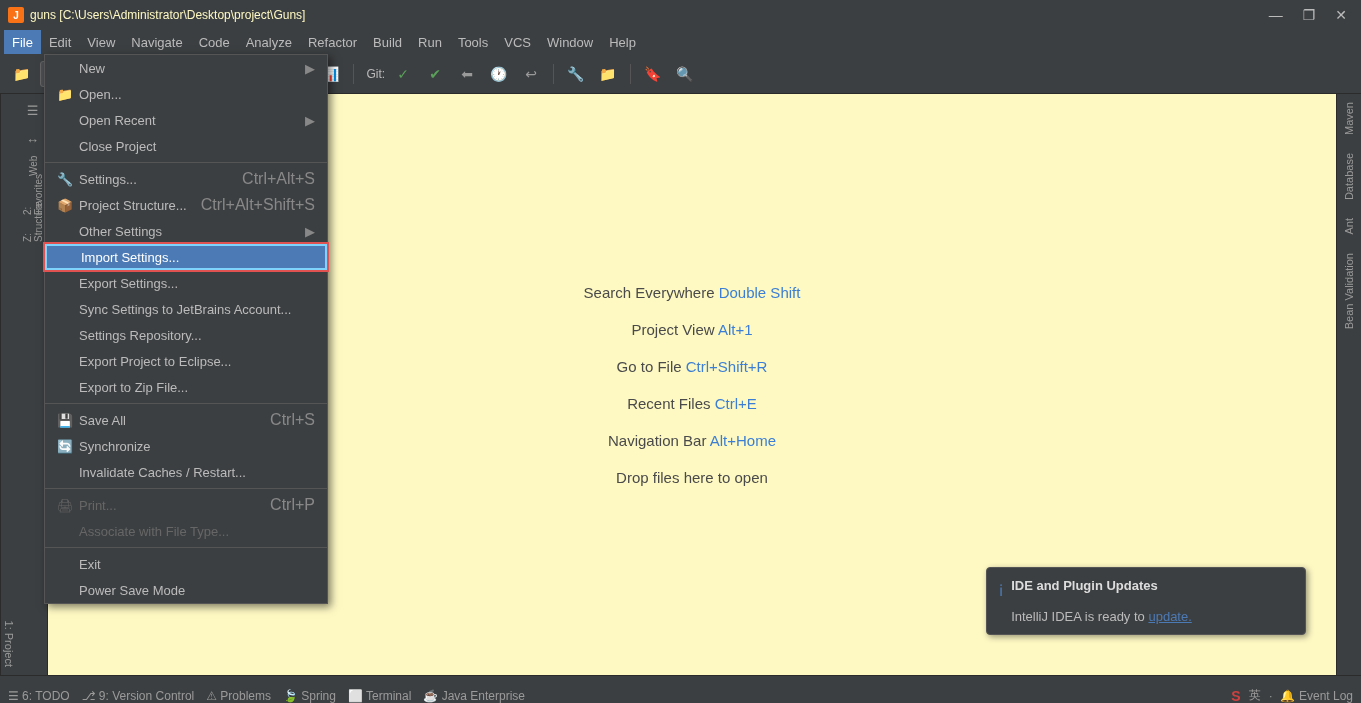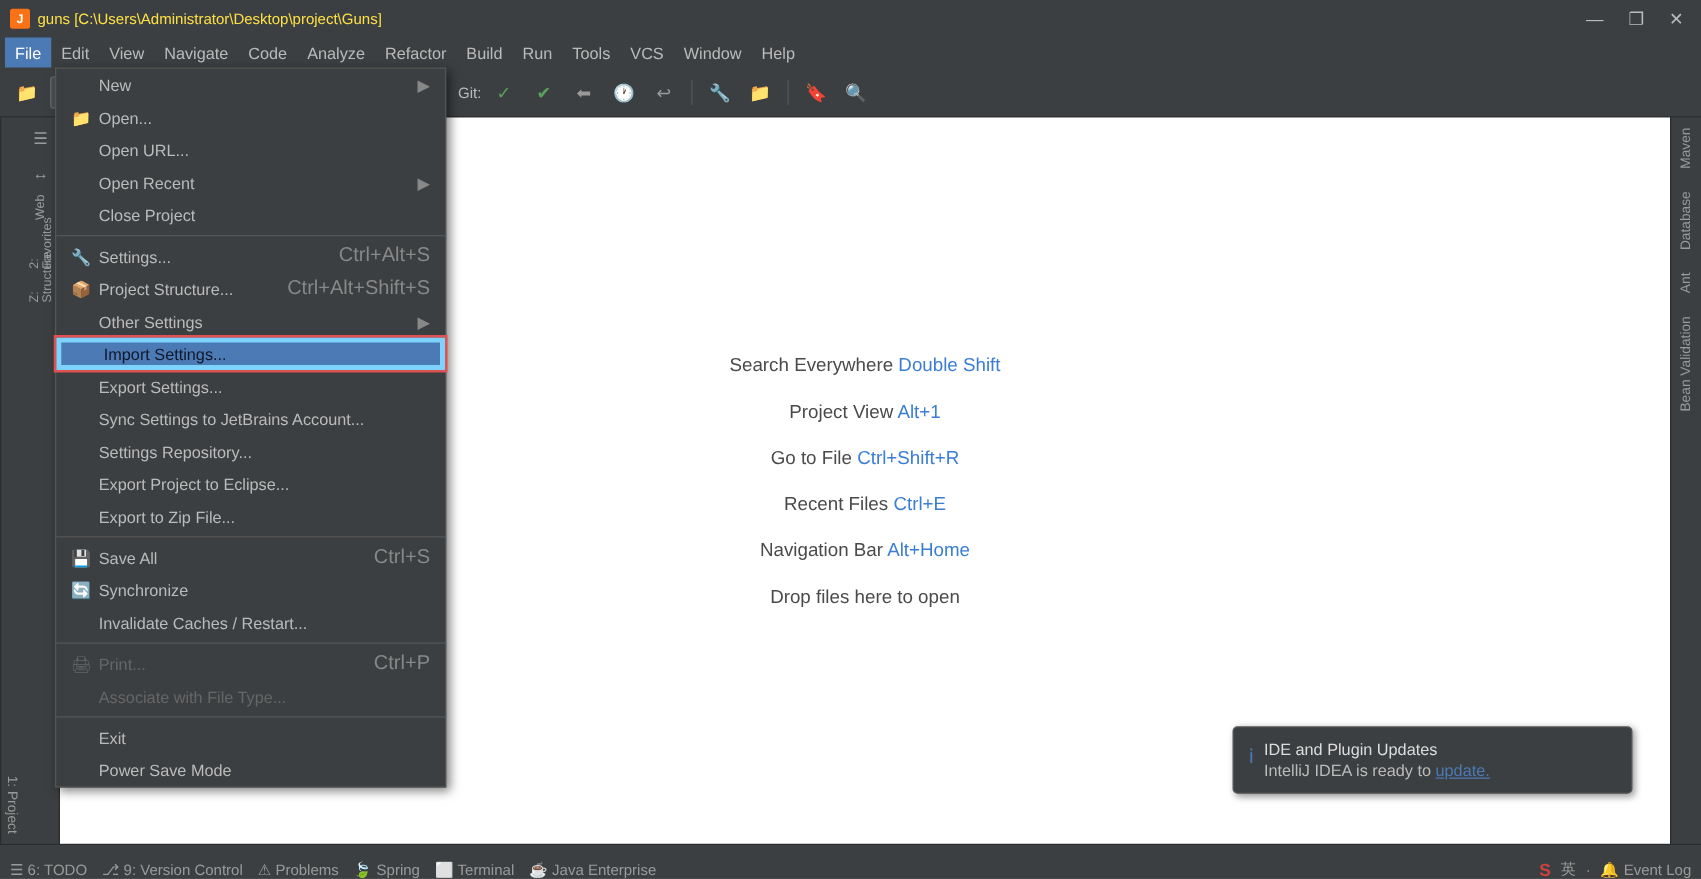--- a/index.html
+++ b/index.html
@@ -30,21 +30,21 @@
       gap: 6px;
     }
     .title-bar-icon {
       width: 16px;
       height: 16px;
       background: #f97316;
       border-radius: 2px;
       display: flex; align-items:center; justify-content:center;
       color: white; font-size: 10px; font-weight: bold;
     }
-    .title-bar-title { color: #fde047; font-size: 12px; }
+    .title-bar-title { color: #fef9c3; font-size: 12px; }
     .title-bar-controls { display: flex; gap: 8px; }
     .title-bar-btn { color: #bbb; font-size: 14px; cursor: pointer; padding: 0 6px; }
 
     
     .menu-bar {
       height: 24px;
       background: #3c3f41;
       display: flex;
       align-items: flex-end;
       padding: 0 4px;
@@ -117,21 +117,21 @@
       width: 24px; height: 24px;
       display: flex; align-items:center; justify-content:center;
       color: #9a9a9a;
       cursor: pointer;
       font-size: 13px;
     }
 
     
     .editor-area {
       flex: 1;
-      background: #ffffff;
+      background: #fef9c3;
       display: flex;
       flex-direction: column;
       align-items: center;
       justify-content: center;
       color: #555;
       font-size: 15px;
       gap: 20px;
       position: relative;
     }
     .welcome-item {
@@ -176,39 +176,39 @@
     }
     .status-left { display: flex; gap: 12px; align-items:center; }
     .status-right { display: flex; gap: 8px; align-items:center; }
     .status-item { display:flex; align-items:center; gap:4px; cursor:pointer; }
 
     
     .dropdown-menu {
       position: absolute;
       top: 54px;
       left: 44px;
-      width: 313px;
+      width: 284px;
       background: #3c3f41;
       border: 1px solid #555;
       box-shadow: 3px 3px 8px rgba(0,0,0,0.5);
       z-index: 1000;
       color: #bbb;
     }
     .menu-section-item {
       display: flex;
       align-items: center;
       padding: 4px 12px 4px 12px;
       cursor: pointer;
       position: relative;
       height: 26px;
     }
     .menu-section-item.selected-item {
       background: #4c7ab5;
-      color: #0f172a;
-      border: 4px solid #7dd3fc;
+      color: #ffffff;
+      border: 2px solid #7dd3fc;
       outline: 2px solid #e05252;
     }
     .menu-section-item.disabled { color: #666; cursor: default; }
     .menu-icon {
       width: 16px; height: 16px;
       margin-right: 6px;
       display: flex; align-items:center; justify-content:center;
       flex-shrink: 0;
     }
     .menu-label { flex: 1; font-size: 13px; }
@@ -230,21 +230,21 @@
       gap: 8px;
       box-shadow: 2px 2px 6px rgba(0,0,0,0.4);
     }
     .notification-icon {
       color: #4c7ab5;
       font-size: 16px;
       flex-shrink: 0;
       margin-top: 1px;
     }
     .notification-content { color: #bbb; font-size: 13px; }
-    .notification-title { font-weight: normal; color: #ddd; margin-bottom: 2px; }
+    .notification-title { font-weight: bold; color: #ddd; margin-bottom: 16px; }
     .notification-link { color: #4c7ab5; cursor: pointer; text-decoration: underline; }
 
     
     .project-panel {
       width: 18px;
       background: #3c3f41;
       writing-mode: vertical-rl;
       transform: rotate(180deg);
       display: flex;
       align-items: center;
@@ -393,24 +393,20 @@
     <div class="menu-icon"></div>
     <span class="menu-label">New</span>
     <span class="menu-arrow">▶</span>
   </div>
   <div class="menu-section-item">
     <div class="menu-icon">📁</div>
     <span class="menu-label">Open...</span>
   </div>
   <div class="menu-section-item">
     <div class="menu-icon"></div>
-    <span class="menu-label">Open URL...</span>
-  </div>
-  <div class="menu-section-item">
-    <div class="menu-icon"></div>
     <span class="menu-label">Open Recent</span>
     <span class="menu-arrow">▶</span>
   </div>
   <div class="menu-section-item">
     <div class="menu-icon"></div>
     <span class="menu-label">Close Project</span>
   </div>
   <div class="menu-separator"></div>
   <div class="menu-section-item">
     <div class="menu-icon">🔧</div>

